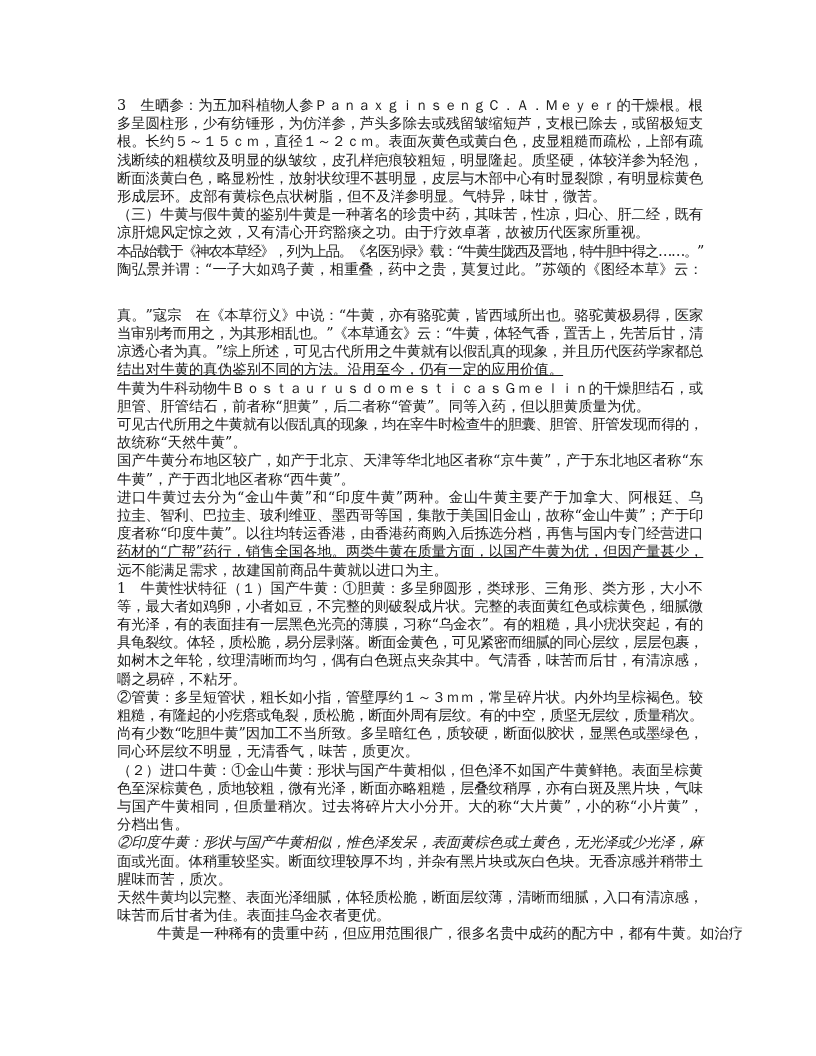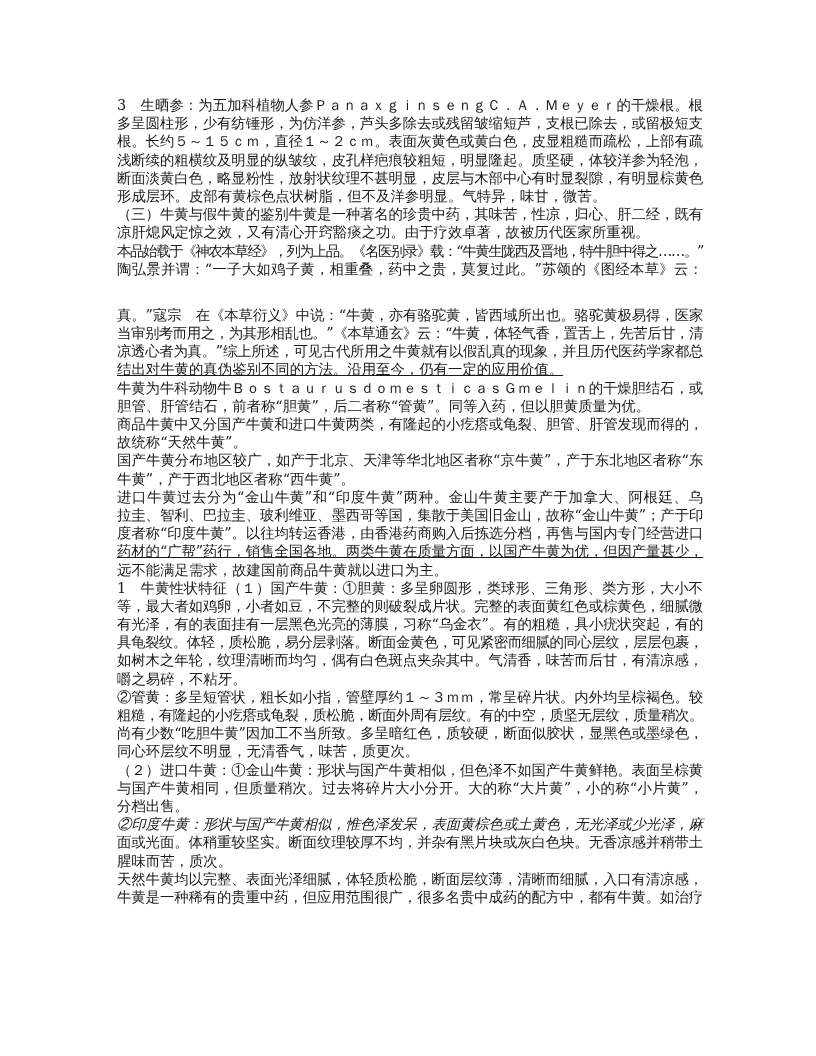--- a/index.html
+++ b/index.html
@@ -36,40 +36,42 @@
     <span class="line" style="display: block; letter-spacing: -0.1px;">（三）牛黄与假牛黄的鉴别牛黄是一种著名的珍贵中药，其味苦，性凉，归心、肝二经，既有</span>
     <span class="line short" style="display: block;">凉肝熄风定惊之效，又有清心开窍豁痰之功。由于疗效卓著，故被历代医家所重视。</span>
     <span class="line" style="display: block; letter-spacing: -1.37778px;">本品始载于《神农本草经》，列为上品。《名医别录》载：“牛黄生陇西及晋地，特牛胆中得之……。”</span>
     <span class="line" style="display: block; letter-spacing: 0.25px;">陶弘景并谓：“一子大如鸡子黄，相重叠，药中之贵，莫复过此。”苏颂的《图经本草》云：</span>
     <span class="line" style="display: block; letter-spacing: -0.097561px; margin-top: 28px;">真。”寇宗　在《本草衍义》中说：“牛黄，亦有骆驼黄，皆西域所出也。骆驼黄极易得，医家</span>
     <span class="line" style="display: block; letter-spacing: -0.452381px;">当审别考而用之，为其形相乱也。”《本草通玄》云：“牛黄，体轻气香，置舌上，先苦后甘，清</span>
     <span class="line" style="display: block; letter-spacing: -0.268293px;">凉透心者为真。”综上所述，可见古代所用之牛黄就有以假乱真的现象，并且历代医药学家都总</span>
     <span class="line short" style="display: block; text-decoration: underline;">结出对牛黄的真伪鉴别不同的方法。沿用至今，仍有一定的应用价值。</span>
     <span class="line" style="display: block; letter-spacing: -0.1px;">牛黄为牛科动物牛ＢｏｓｔａｕｒｕｓｄｏｍｅｓｔｉｃａｓＧｍｅｌｉｎ的干燥胆结石，或</span>
     <span class="line short" style="display: block;">胆管、肝管结石，前者称“胆黄”，后二者称“管黄”。同等入药，但以胆黄质量为优。</span>
-    <span class="line" style="display: block; letter-spacing: -0.439024px;">商品牛黄中又分国产牛黄和进口牛黄两类，有隆起的小疙瘩或龟裂、胆管、肝管发现而得的，</span>
+    <span class="line" style="display: block; letter-spacing: -0.439024px;">可见古代所用之牛黄就有以假乱真的现象，均在宰牛时检查牛的胆囊、胆管、肝管发现而得的，</span>
     <span class="line short" style="display: block;">故统称“天然牛黄”。</span>
     <span class="line" style="display: block; letter-spacing: 0.0731707px;">国产牛黄分布地区较广，如产于北京、天津等华北地区者称“京牛黄”，产于东北地区者称“东</span>
     <span class="line short" style="display: block;">牛黄”，产于西北地区者称“西牛黄”。</span>
     <span class="line" style="display: block; letter-spacing: 0.6px;">进口牛黄过去分为“金山牛黄”和“印度牛黄”两种。金山牛黄主要产于加拿大、阿根廷、乌</span>
     <span class="line" style="display: block; letter-spacing: -0.097561px;">拉圭、智利、巴拉圭、玻利维亚、墨西哥等国，集散于美国旧金山，故称“金山牛黄”；产于印</span>
     <span class="line" style="display: block; letter-spacing: -0.097561px;">度者称“印度牛黄”。以往均转运香港，由香港药商购入后拣选分档，再售与国内专门经营进口</span>
     <span class="line" style="display: block; letter-spacing: -0.097561px; text-decoration: underline;">药材的“广帮”药行，销售全国各地。两类牛黄在质量方面，以国产牛黄为优，但因产量甚少，</span>
     <span class="line short" style="display: block;">远不能满足需求，故建国前商品牛黄就以进口为主。</span>
     <span class="line" style="display: block; letter-spacing: 0.0243902px;"> 1　牛黄性状特征（１）国产牛黄：①胆黄：多呈卵圆形，类球形、三角形、类方形，大小不</span>
     <span class="line" style="display: block; letter-spacing: -0.1px;">等，最大者如鸡卵，小者如豆，不完整的则破裂成片状。完整的表面黄红色或棕黄色，细腻微</span>
     <span class="line" style="display: block; letter-spacing: -0.097561px;">有光泽，有的表面挂有一层黑色光亮的薄膜，习称“乌金衣”。有的粗糙，具小疣状突起，有的</span>
     <span class="line" style="display: block; letter-spacing: -0.439024px;">具龟裂纹。体轻，质松脆，易分层剥落。断面金黄色，可见紧密而细腻的同心层纹，层层包裹，</span>
     <span class="line" style="display: block; letter-spacing: -0.1px;">如树木之年轮，纹理清晰而均匀，偶有白色斑点夹杂其中。气清香，味苦而后甘，有清凉感，</span>
     <span class="line short" style="display: block;">嚼之易碎，不粘牙。</span>
     <span class="line" style="display: block; letter-spacing: -0.1px;">②管黄：多呈短管状，粗长如小指，管壁厚约１～３ｍｍ，常呈碎片状。内外均呈棕褐色。较</span>
     <span class="line" style="display: block; letter-spacing: -0.439024px;">粗糙，有隆起的小疙瘩或龟裂，质松脆，断面外周有层纹。有的中空，质坚无层纹，质量稍次。</span>
     <span class="line" style="display: block; letter-spacing: -0.097561px;">尚有少数“吃胆牛黄”因加工不当所致。多呈暗红色，质较硬，断面似胶状，显黑色或墨绿色，</span>
     <span class="line short" style="display: block;">同心环层纹不明显，无清香气，味苦，质更次。</span>
     <span class="line" style="display: block; letter-spacing: -0.1px;">（２）进口牛黄：①金山牛黄：形状与国产牛黄相似，但色泽不如国产牛黄鲜艳。表面呈棕黄</span>
+    <span class="line" style="display: block; letter-spacing: -0.1px;">色至深棕黄色，质地较粗，微有光泽，断面亦略粗糙，层叠纹稍厚，亦有白斑及黑片块，气味</span>
     <span class="line" style="display: block; letter-spacing: 0.243902px;">与国产牛黄相同，但质量稍次。过去将碎片大小分开。大的称“大片黄”，小的称“小片黄”，</span>
     <span class="line short" style="display: block;">分档出售。</span>
     <span class="line" style="display: block; letter-spacing: -0.1px; font-style: italic;">②印度牛黄：形状与国产牛黄相似，惟色泽发呆，表面黄棕色或土黄色，无光泽或少光泽，麻</span>
     <span class="line" style="display: block; letter-spacing: -0.1px;">面或光面。体稍重较坚实。断面纹理较厚不均，并杂有黑片块或灰白色块。无香凉感并稍带土</span>
     <span class="line short" style="display: block;">腥味而苦，质次。</span>
     <span class="line" style="display: block; letter-spacing: -0.1px;">天然牛黄均以完整、表面光泽细腻，体轻质松脆，断面层纹薄，清晰而细腻，入口有清凉感，</span>
-    <span class="line" style="display: block; letter-spacing: -0.1px;">牛黄是一种稀有的贵重中药，但应用范围很广，很多名贵中成药的配方中，都有牛黄。如治疗</span>
+    <span class="line short" style="display: block;">味苦而后甘者为佳。表面挂乌金衣者更优。</span>
+    <span class="line" style="display: block; letter-spacing: -0.1px; margin-left: 40px;">牛黄是一种稀有的贵重中药，但应用范围很广，很多名贵中成药的配方中，都有牛黄。如治疗</span>
   </div>
 
 </body></html>

